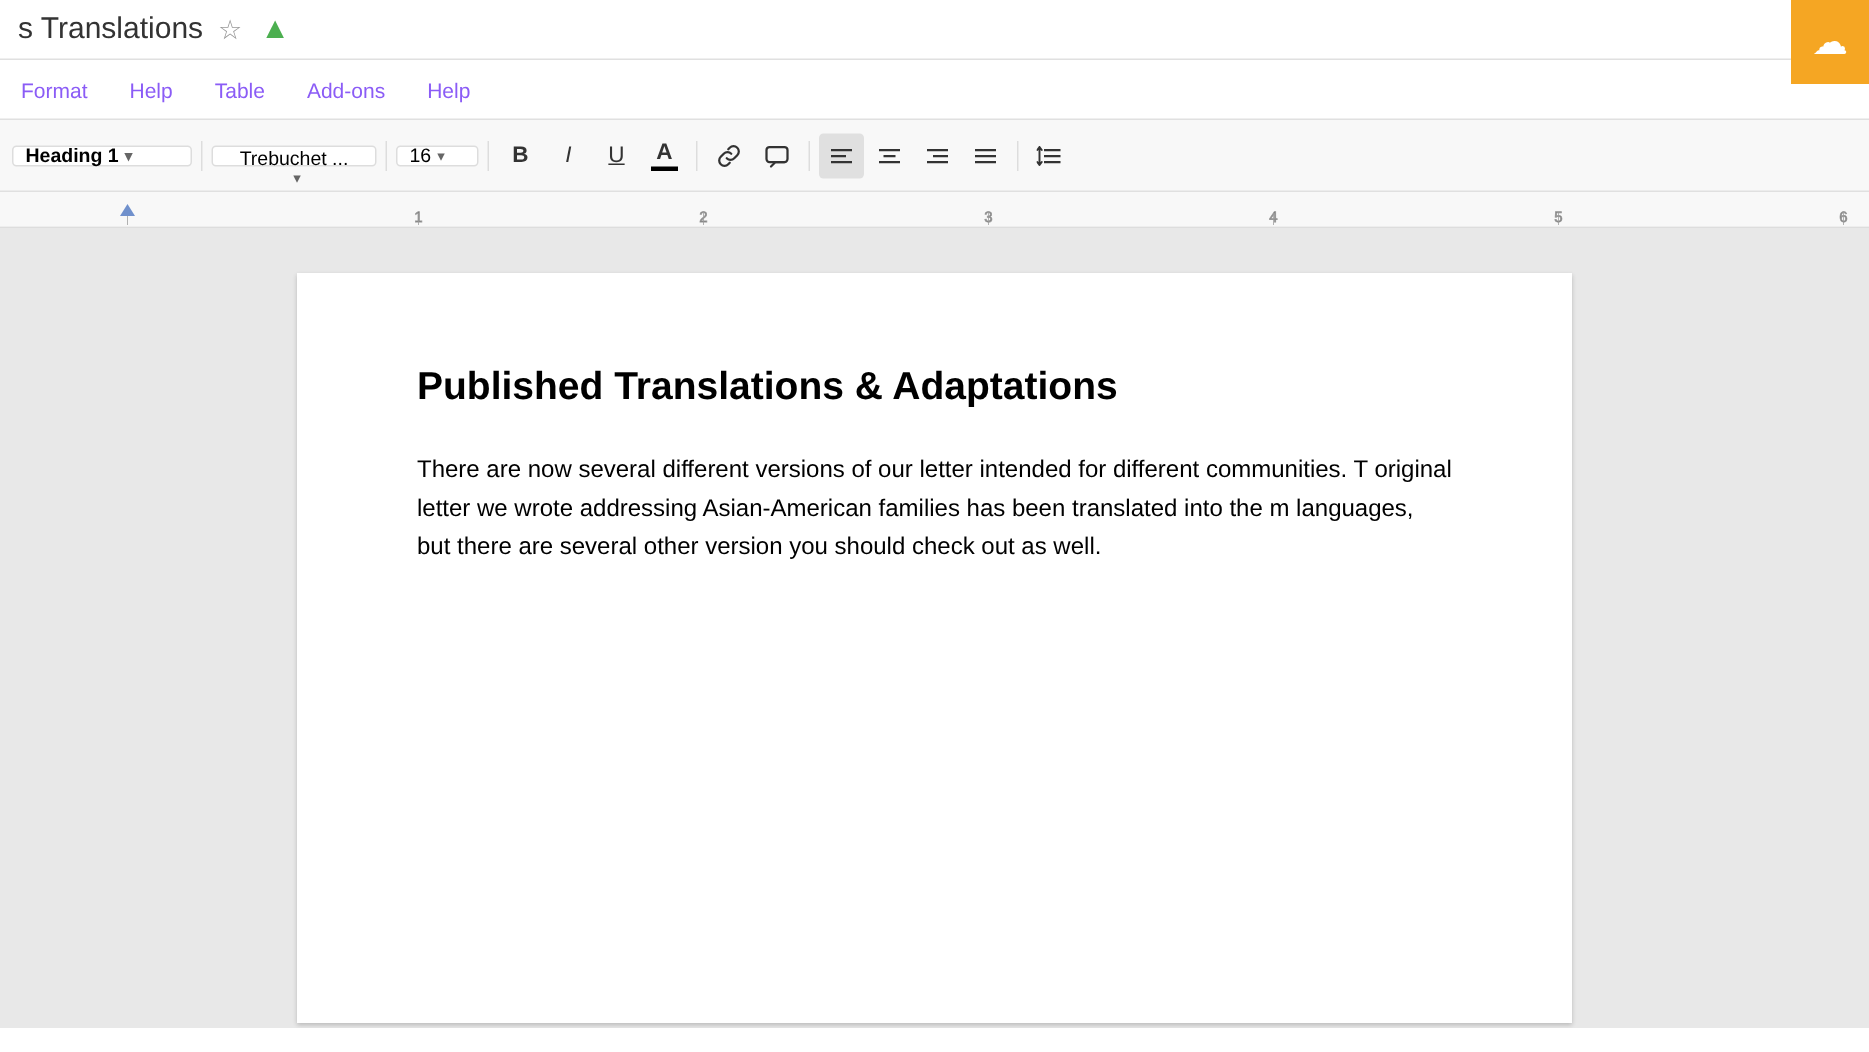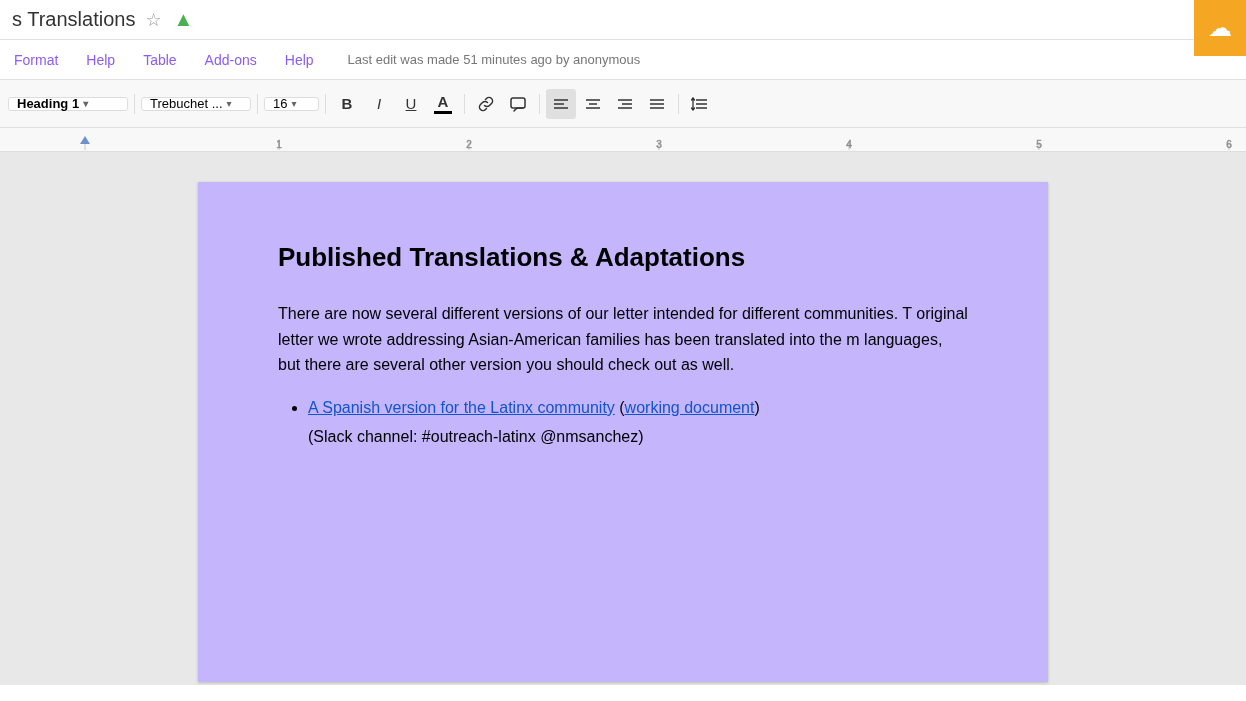--- a/index.html
+++ b/index.html
@@ -77,21 +77,21 @@
       font-size: 13px;
       border: 1px solid #ddd;
       border-radius: 3px;
       background: #fff;
       cursor: pointer;
       white-space: nowrap;
       height: 14px;
     }
     .toolbar-select .chevron { margin-left: 4px; font-size: 10px; color: #666; }
     .heading-select { min-width: 120px; font-weight: bold; font-size: 13px; }
-    .font-select { min-width: 110px; }
+    .font-select { min-width: 110px; flex-direction: column; }
     .size-select { min-width: 55px; }
 
     .toolbar-btn {
       display: flex;
       align-items: center;
       justify-content: center;
       width: 30px;
       height: 30px;
       border-radius: 3px;
       cursor: pointer;
@@ -128,21 +128,21 @@
     .document-area {
       background: #e8e8e8;
       flex: 1;
       overflow-y: auto;
       padding: 30px 0;
       display: flex;
       justify-content: center;
       height: calc(701px - 56px - 40px - 48px - 24px);
     }
     .document-page {
-      background: #c4b5fd;
+      background: #ffffff;
       width: 850px;
       min-height: 500px;
       padding: 60px 80px 64px 80px;
       box-shadow: 0 1px 3px rgba(0,0,0,0.2);
     }
     .doc-heading {
       font-size: 26px;
       font-weight: bold;
       color: #000;
       margin-bottom: 28px;
@@ -185,21 +185,20 @@
     <span style="font-size:24px; color:white;">☁</span>
   </div>
 </div>
 
 <div class="menu-bar">
   <span class="menu-item">Format</span>
   <span class="menu-item">Help</span>
   <span class="menu-item">Table</span>
   <span class="menu-item">Add-ons</span>
   <span class="menu-item">Help</span>
-  <span class="status-text">Last edit was made 51 minutes ago by anonymous</span>
 </div>
 
 <div class="toolbar">
 
   <div class="toolbar-select heading-select">
     <span>Heading 1</span>
     <span class="chevron">▾</span>
   </div>
 
   <div class="separator"></div>
@@ -313,20 +312,14 @@
     </g>
 
     <path d="M85 8 L80 16 L90 16 Z" fill="#7090cc"></path>
   </svg>
 </div>
 
 <div class="document-area">
   <div class="document-page">
     <h1 class="doc-heading">Published Translations &amp; Adaptations</h1>
     <p class="doc-body">There are now several different versions of our letter intended for different communities. T original letter we wrote addressing Asian-American families has been translated into the m languages, but there are several other version you should check out as well.</p>
-    <ul class="doc-list">
-      <li>
-        <a class="doc-link" href="#">A Spanish version for the Latinx community</a><span> (</span><a class="doc-link" href="#">working document</a><span>)</span><br>
-        <span class="doc-list-text">(Slack channel: #outreach-latinx @nmsanchez)</span>
-      </li>
-    </ul>
   </div>
 </div>
 
 </body></html>

